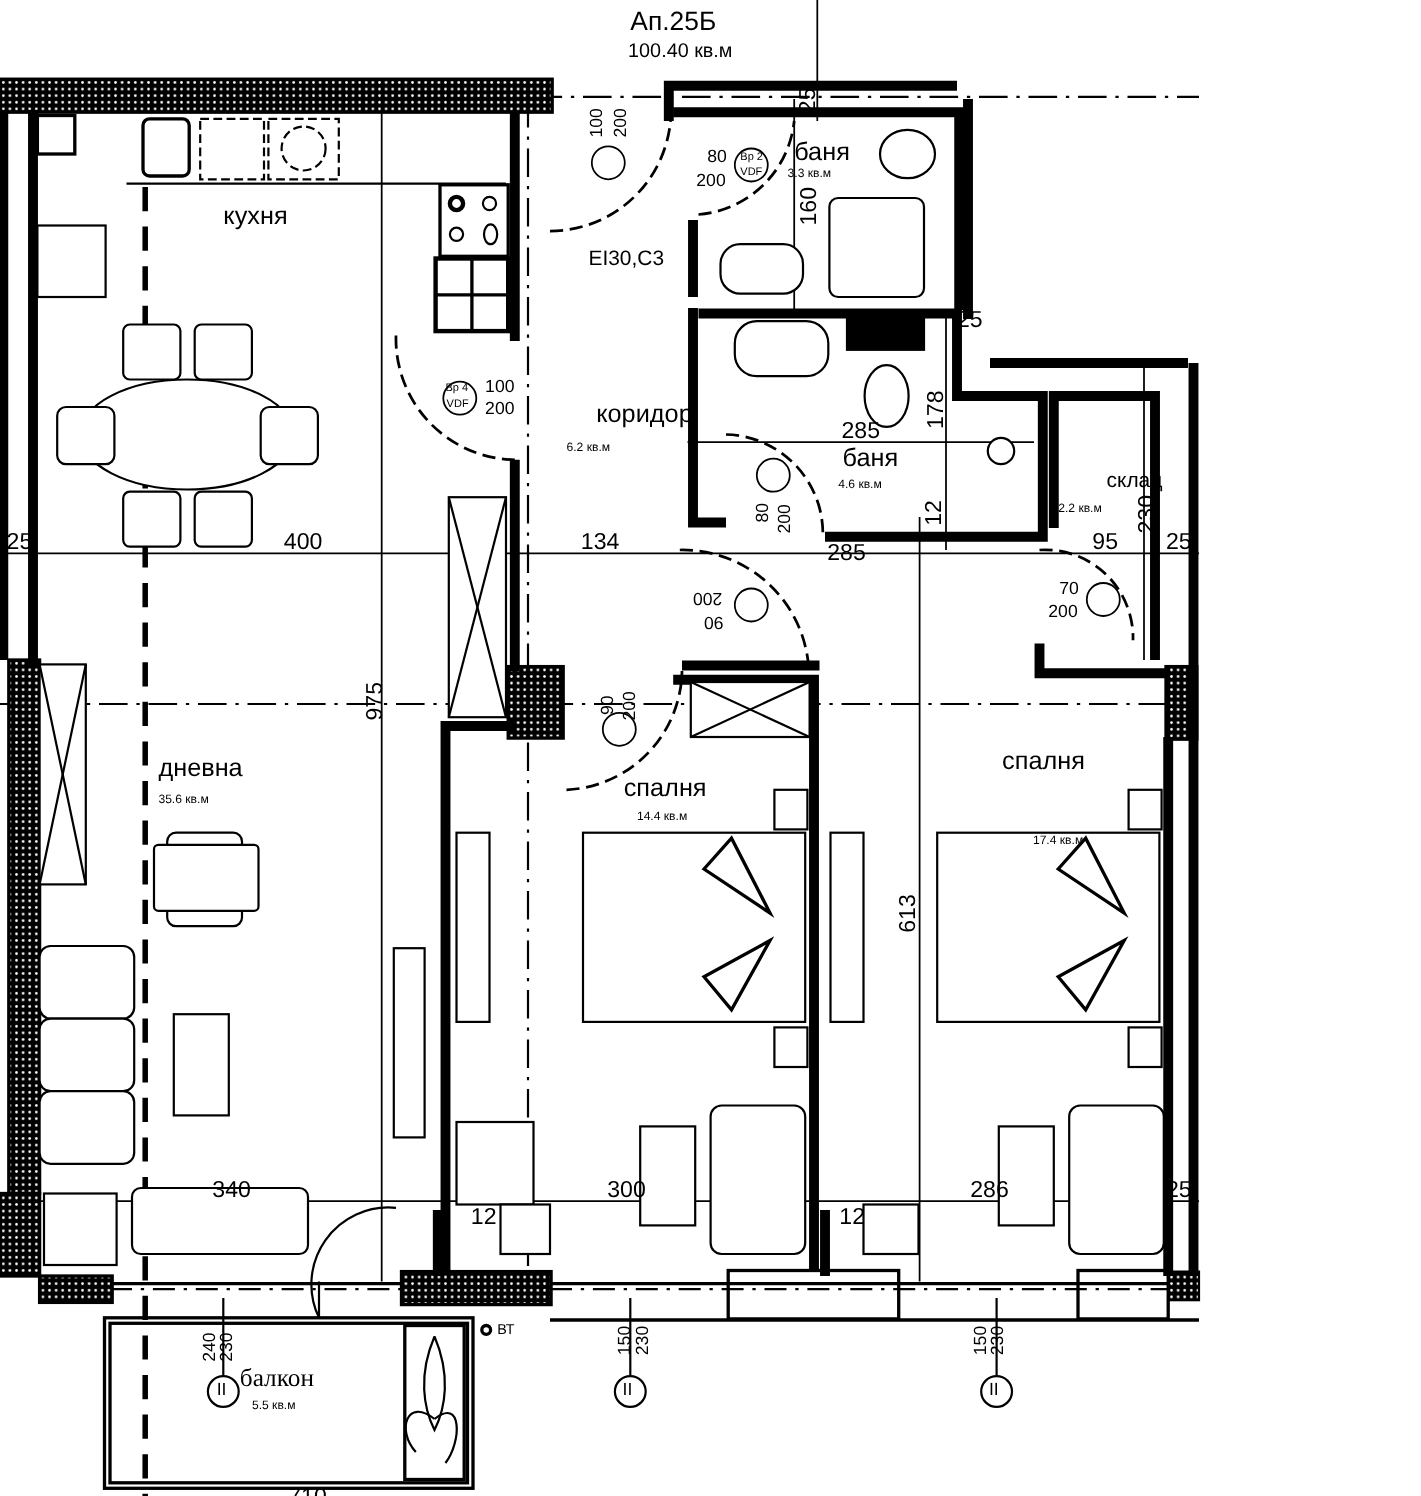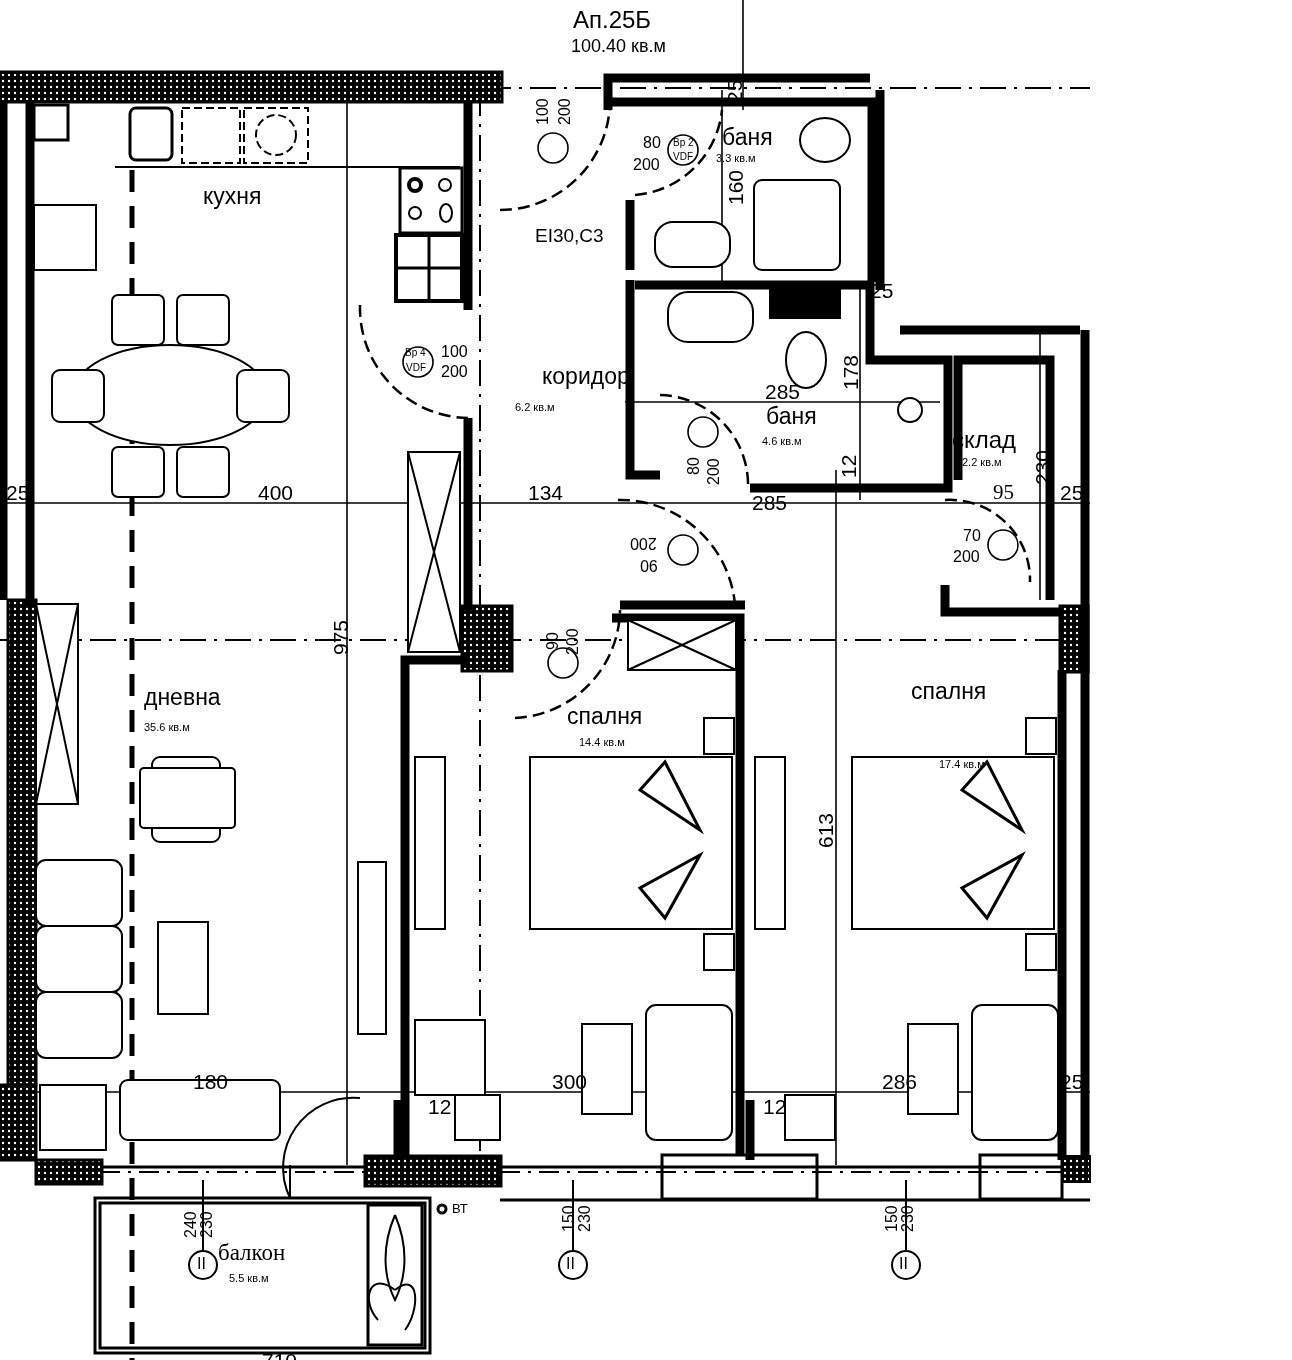--- a/index.html
+++ b/index.html
@@ -235,21 +235,21 @@
 </div>
 <div>
   <div class="lbl room-name" style="left:722px;top:126px;">баня</div>
   <div class="lbl room-area" style="left:716px;top:153px;">3.3 кв.м</div>
 </div>
 <div>
   <div class="lbl room-name" style="left:766px;top:405px;">баня</div>
   <div class="lbl room-area" style="left:762px;top:436px;">4.6 кв.м</div>
 </div>
 <div>
-  <div class="lbl" style="left:952px;top:428px;font-size:24px;">склад</div>
+  <div class="lbl" style="left:1006px;top:428px;font-size:19px;">склад</div>
   <div class="lbl room-area" style="left:962px;top:457px;">2.2 кв.м</div>
 </div>
 <div>
   <div class="lbl room-name" style="left:567px;top:705px;">спалня</div>
   <div class="lbl room-area" style="left:579px;top:737px;">14.4 кв.м</div>
 </div>
 <div>
   <div class="lbl room-name" style="left:911px;top:680px;">спалня</div>
   <div class="lbl room-area" style="left:916px;top:759px;margin-left:23px;">17.4 кв.м</div>
 </div>
@@ -291,24 +291,24 @@
 </div>
 <div>
   <div class="lbl small" style="left:963px;top:528px;">70</div>
   <div class="lbl small" style="left:953px;top:549px;">200</div>
 </div>
 
 <div class="lbl dim" style="left:6px;top:482px;">25</div>
 <div class="lbl dim" style="left:230px;top:482px;margin-left:28px;">400</div>
 <div class="lbl dim" style="left:528px;top:482px;">134</div>
 <div class="lbl dim" style="left:752px;top:492px;">285</div>
-<div class="lbl dim" style="left:993px;top:482px;font-family:Liberation Serif, serif;">95</div>
+<div class="lbl dim" style="left:993px;top:482px;">95</div>
 <div class="lbl dim" style="left:1060px;top:482px;">25</div>
 <div class="lbl dim" style="left:765px;top:381px;">285</div>
-<div class="lbl dim" style="left:193px;top:1071px;">180</div>
+<div class="lbl dim" style="left:193px;top:1071px;">340</div>
 <div class="lbl dim" style="left:552px;top:1071px;">300</div>
 <div class="lbl dim" style="left:882px;top:1071px;">286</div>
 <div class="lbl dim" style="left:1060px;top:1071px;">25</div>
 <div class="lbl dimv" style="left:330px;top:655px;">975</div>
 <div class="lbl dimv" style="left:815px;top:848px;">613</div>
 <div class="lbl dimv" style="left:725px;top:205px;">160</div>
 <div class="lbl dimv" style="left:840px;top:390px;">178</div>
 <div class="lbl dimv" style="left:1032px;top:485px;">230</div>
 <div class="lbl dim" style="left:428px;top:1096px;">12</div>
 <div class="lbl dim" style="left:763px;top:1096px;">12</div>

